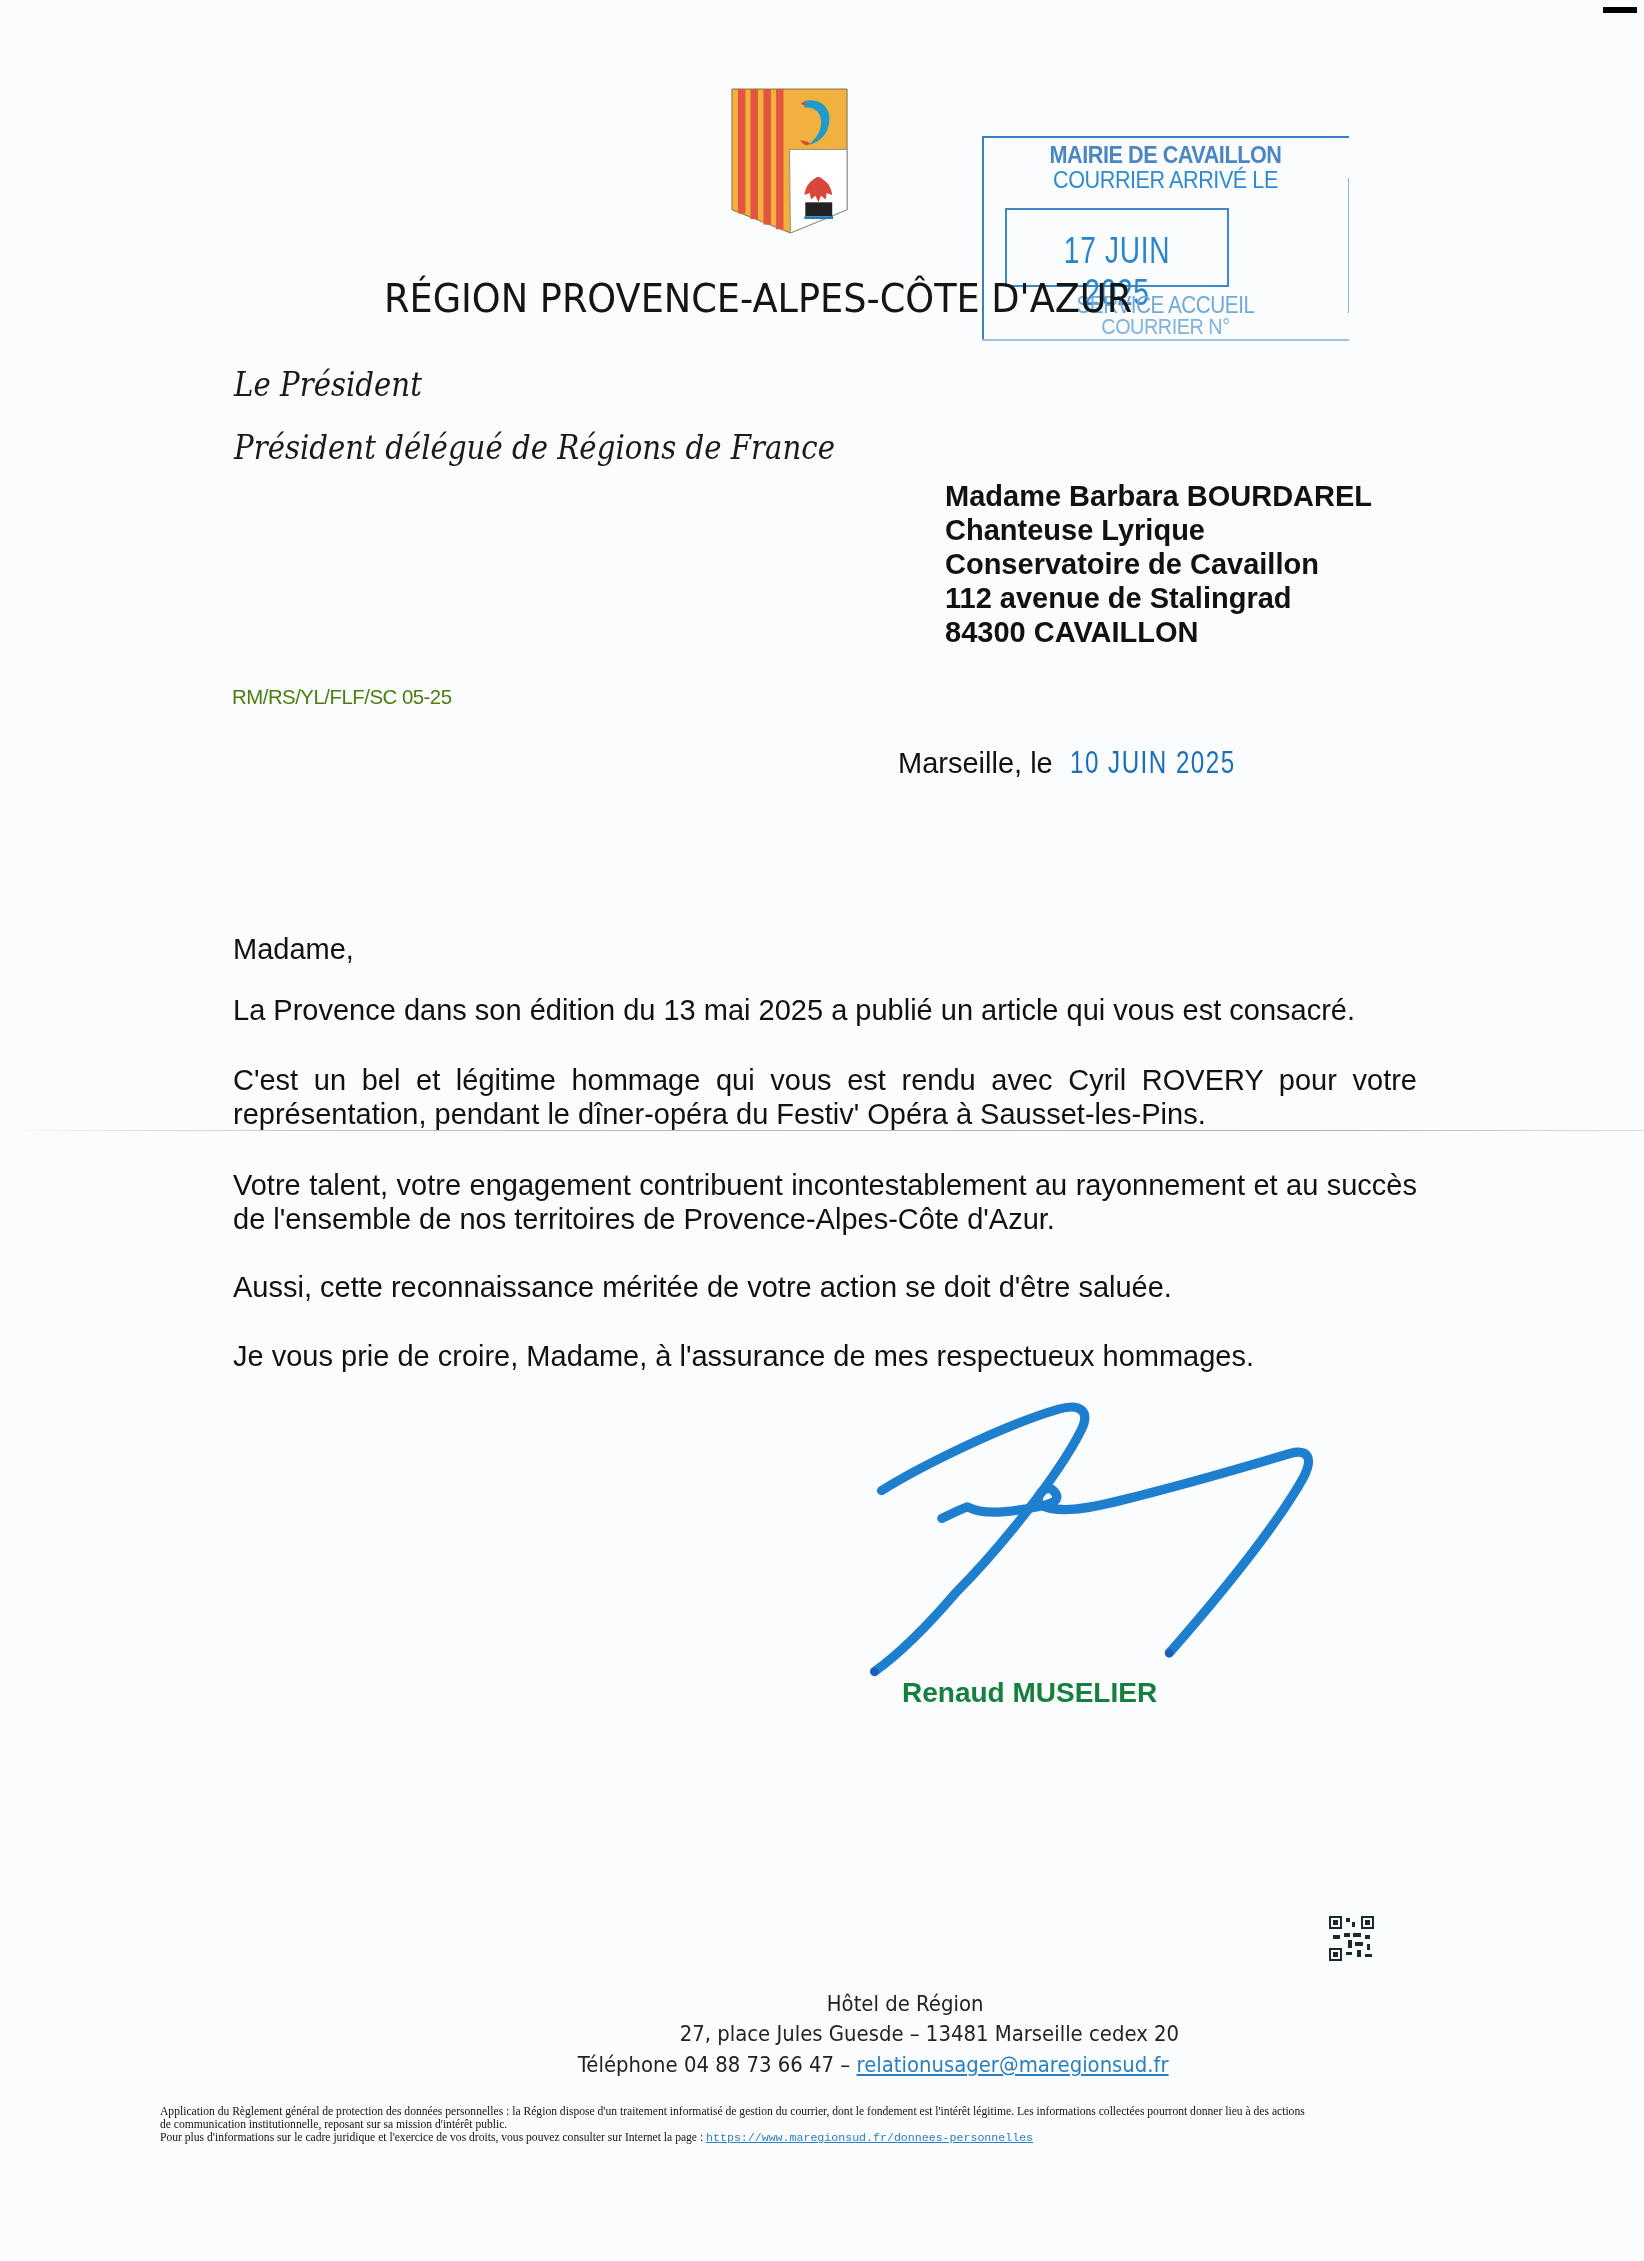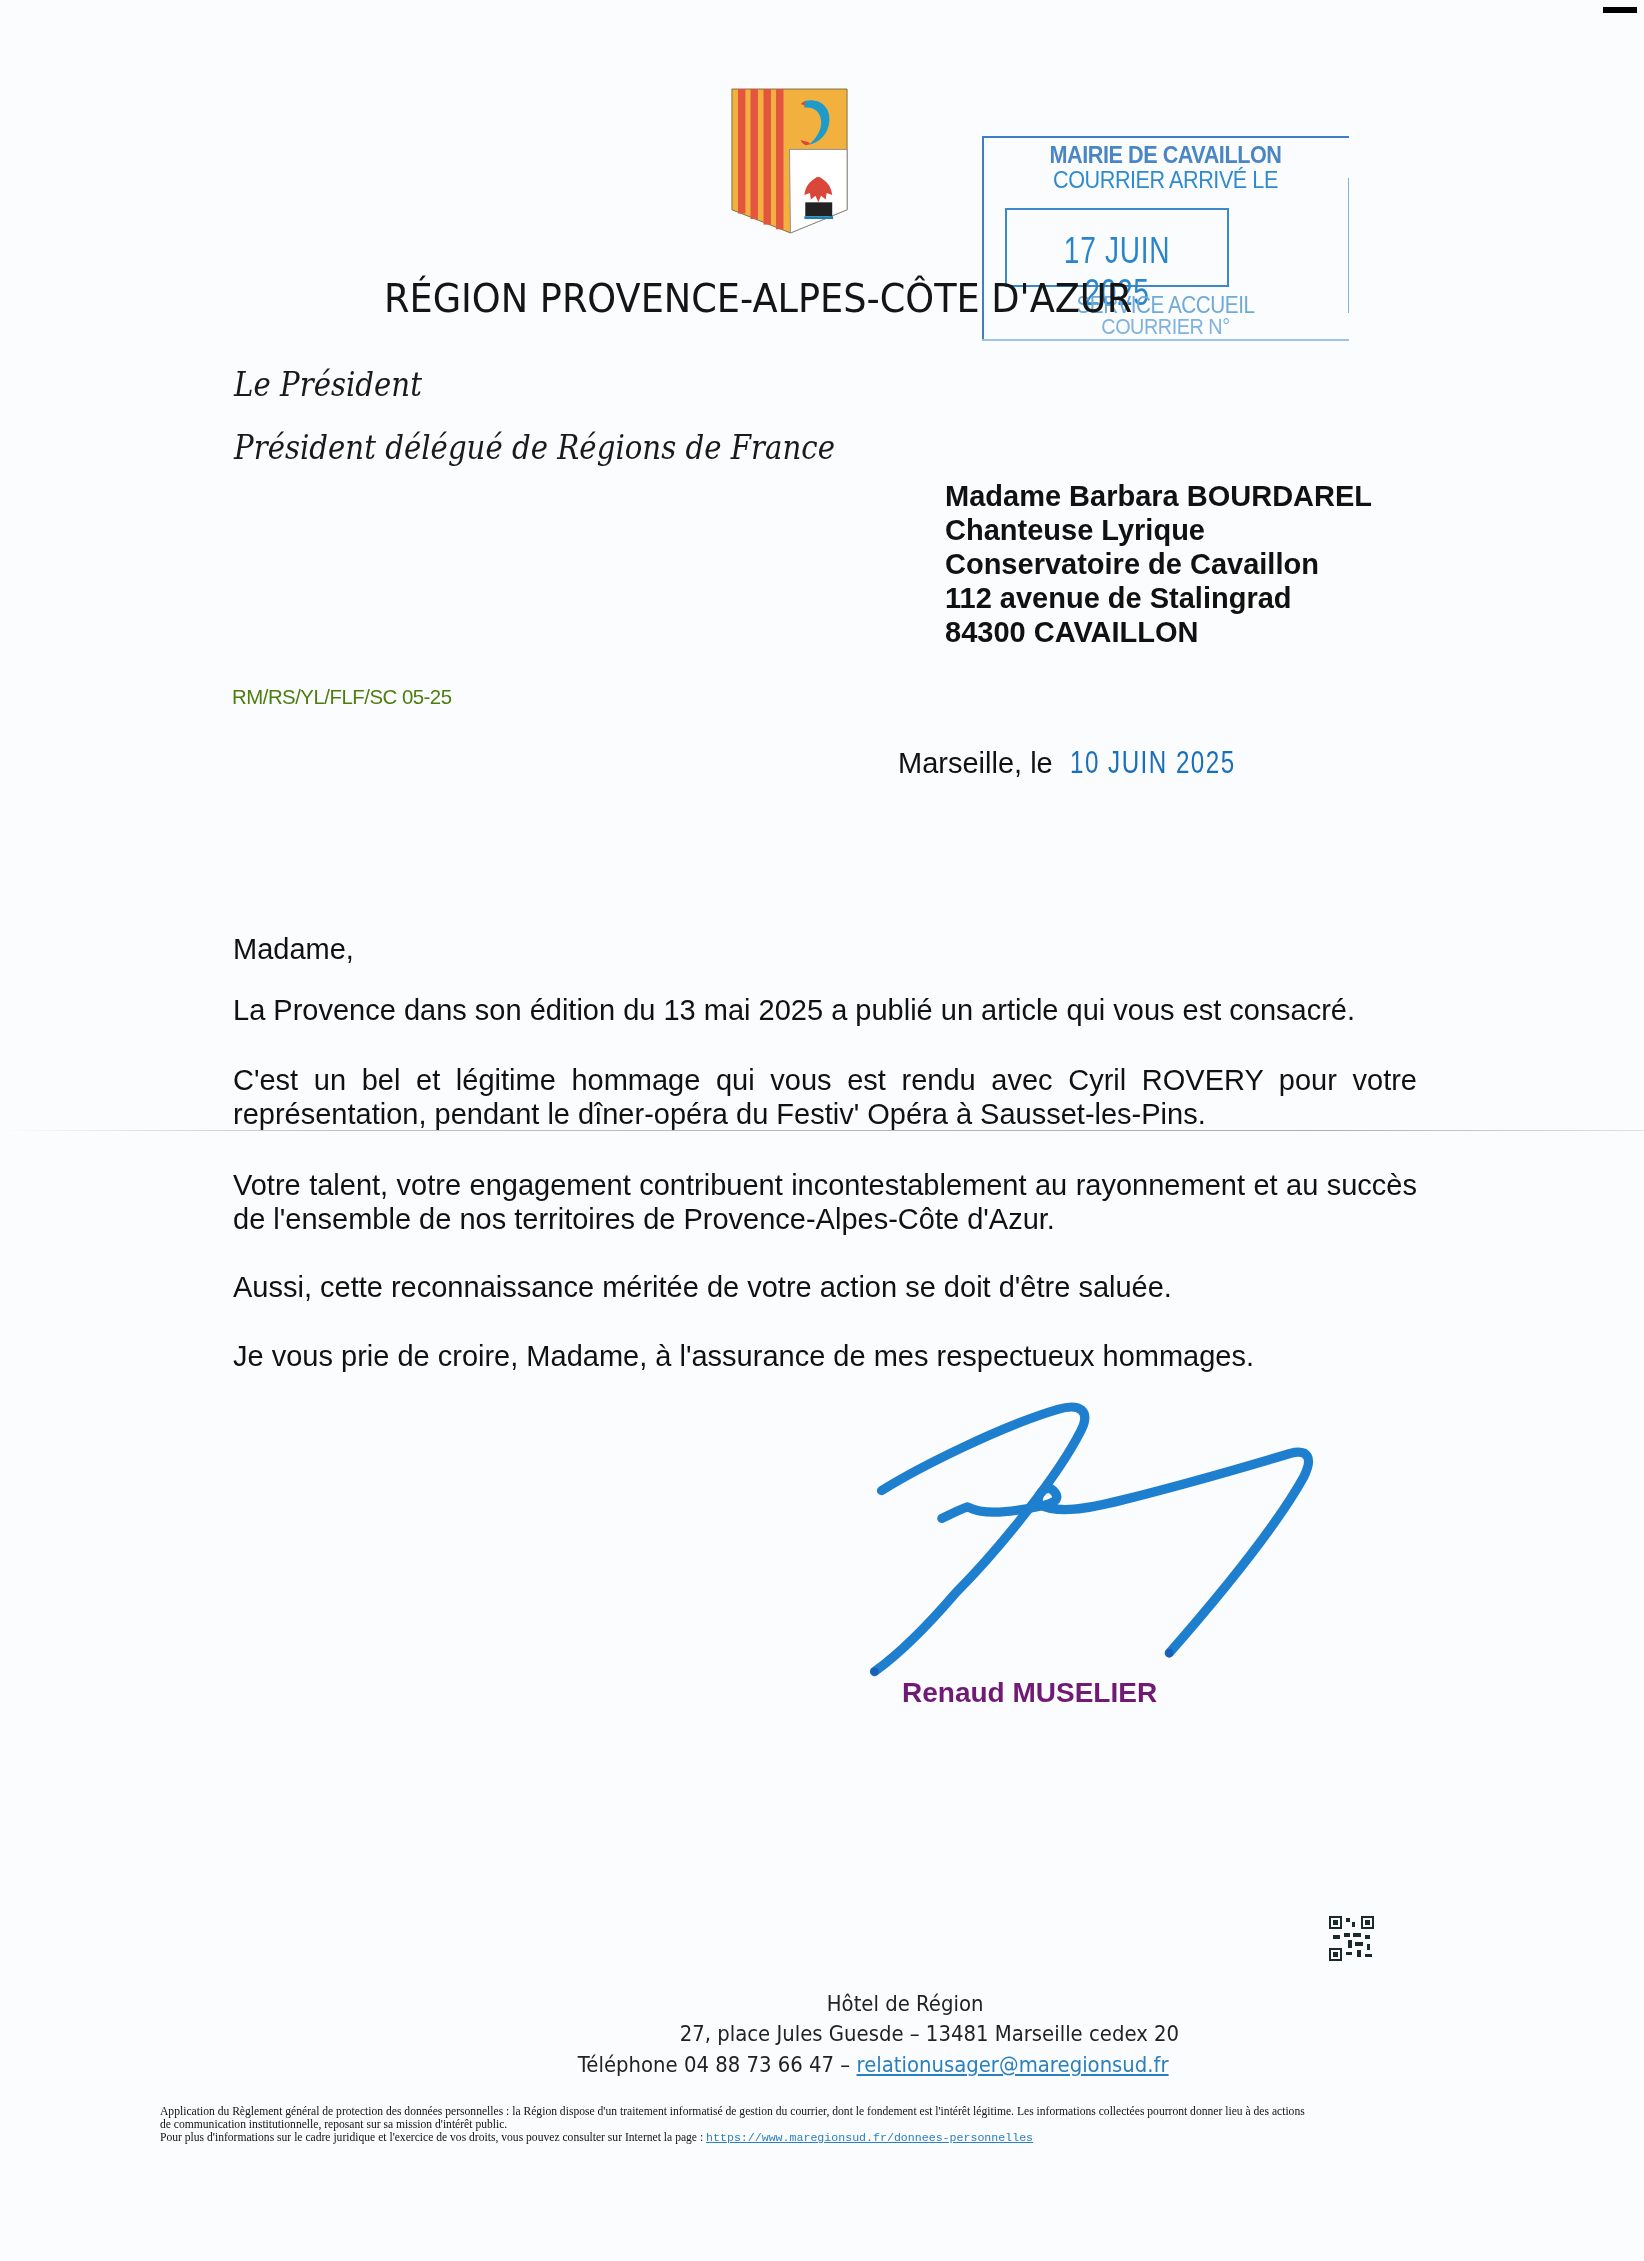--- a/index.html
+++ b/index.html
@@ -48,21 +48,21 @@
     .salutation { top: 932px; }
     .para1 { top: 993px; }
     .para2 { top: 1063px; text-align: justify; text-align-last: left; }
     .para3 { top: 1168px; text-align: justify; text-align-last: left; }
     .para4 { top: 1270px; }
     .para5 { top: 1339px; }
     .fold-line { left: 0; top: 1130px; width: 1644px; height: 1.4px; background: linear-gradient(to right, rgba(0,0,0,0.0), rgba(80,80,80,0.35) 20%, rgba(80,80,80,0.45) 80%, rgba(0,0,0,0.1)); }
 
     
     .signature { left: 863px; top: 1393px; width: 594px; height: 288px; }
-    .signatory { left: 902px; top: 1677px; font-weight: bold; font-size: 28px; color: #701a75; white-space: nowrap; }
+    .signatory { left: 902px; top: 1677px; font-weight: bold; font-size: 28px; color: #15803d; white-space: nowrap; }
 
     
     .qr { left: 1329px; top: 1916px; width: 45px; height: 45px; }
 
     
     .footer { left: 0; width: 1644px; text-align: center; font-family: "DejaVu Sans", sans-serif; font-size: 21.4px; color: #222; white-space: nowrap; }
     .footer-1 { top: 1991px; left: 557px; width: 696px; }
     .footer-2 { top: 2021px; left: 279px; width: 1300px; }
     .footer-3 { top: 2052px; left: 223px; width: 1300px; }
     .footer-inner { display: inline-block; transform: scaleX(0.92); }

